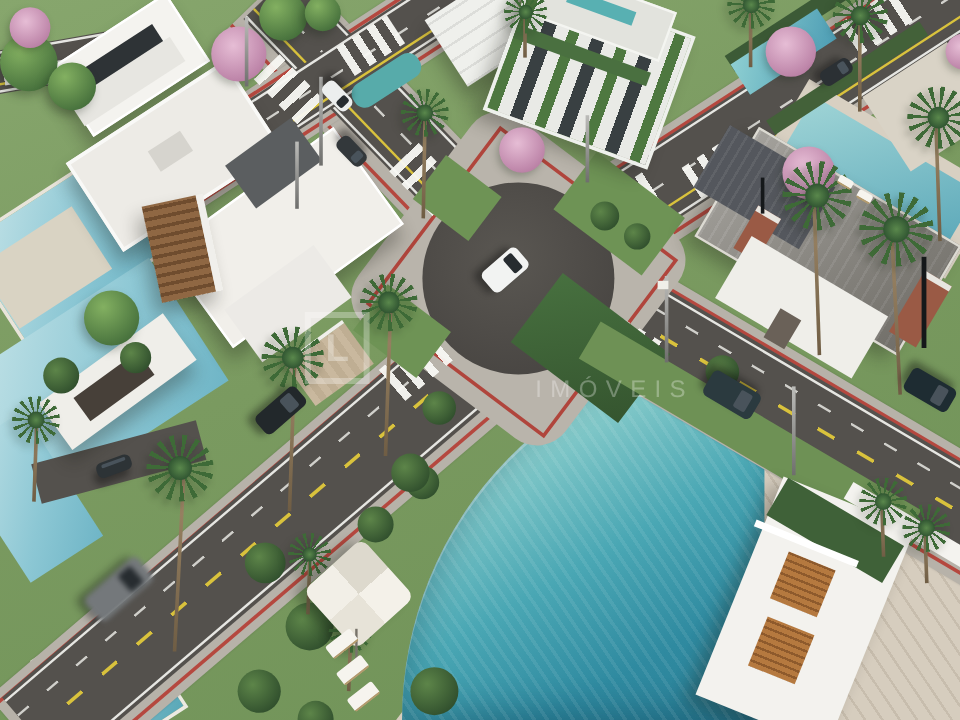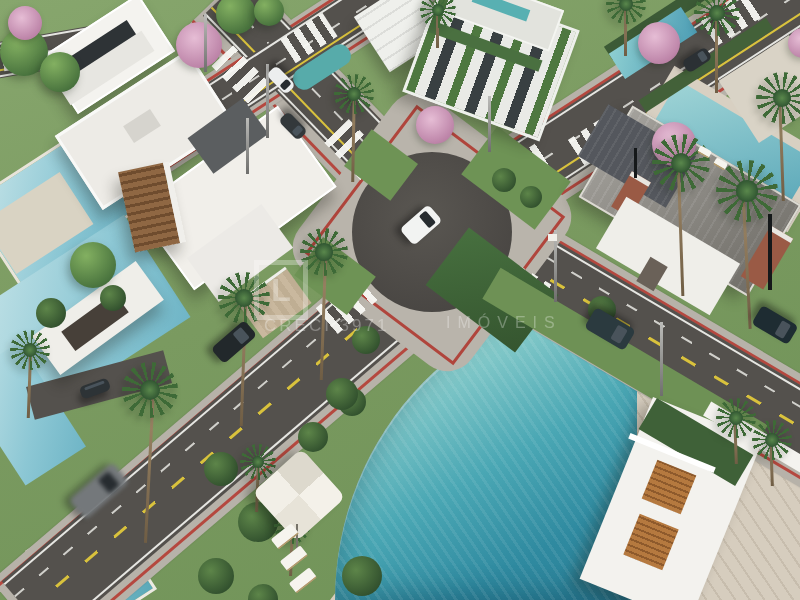--- a/index.html
+++ b/index.html
@@ -243,17 +243,16 @@
   <div class="lounger" style="left:281px;top:552px;width:26px;height:11px;transform:rotate(-38deg);"></div>
   <div class="lounger" style="left:290px;top:574px;width:26px;height:11px;transform:rotate(-38deg);"></div>
   <div class="lounger" style="left:698px;top:148px;width:13px;height:6px;transform:rotate(30deg);"></div>
   <div class="lounger" style="left:714px;top:160px;width:13px;height:6px;transform:rotate(30deg);"></div>
 
   <div class="wm" style="left:180px;top:250px;width:440px;height:100px;">
     <div style="position:absolute;left:74px;top:10px;width:44px;height:50px;border:5px solid rgba(255,255,255,.30);
                 display:flex;align-items:center;justify-content:center;">
       <span style="font-size:32px;font-weight:bold;color:rgba(255,255,255,.32);">L</span>
     </div>
-    <div style="position:absolute;left:84px;top:66px;font-size:17px;letter-spacing:3px;color:rgba(255,255,255,.30);">CRECI 3971</div>
-    <div style="position:absolute;left:266px;top:64px;font-size:16px;letter-spacing:7px;color:rgba(255,255,255,.30);text-align:right;">IMÓVEIS</div>
+    <div style="position:absolute;left:266px;top:64px;font-size:20px;letter-spacing:7px;color:rgba(255,255,255,.30);text-align:right;">IMÓVEIS</div>
   </div>
 
 </div>
 
 </body></html>

